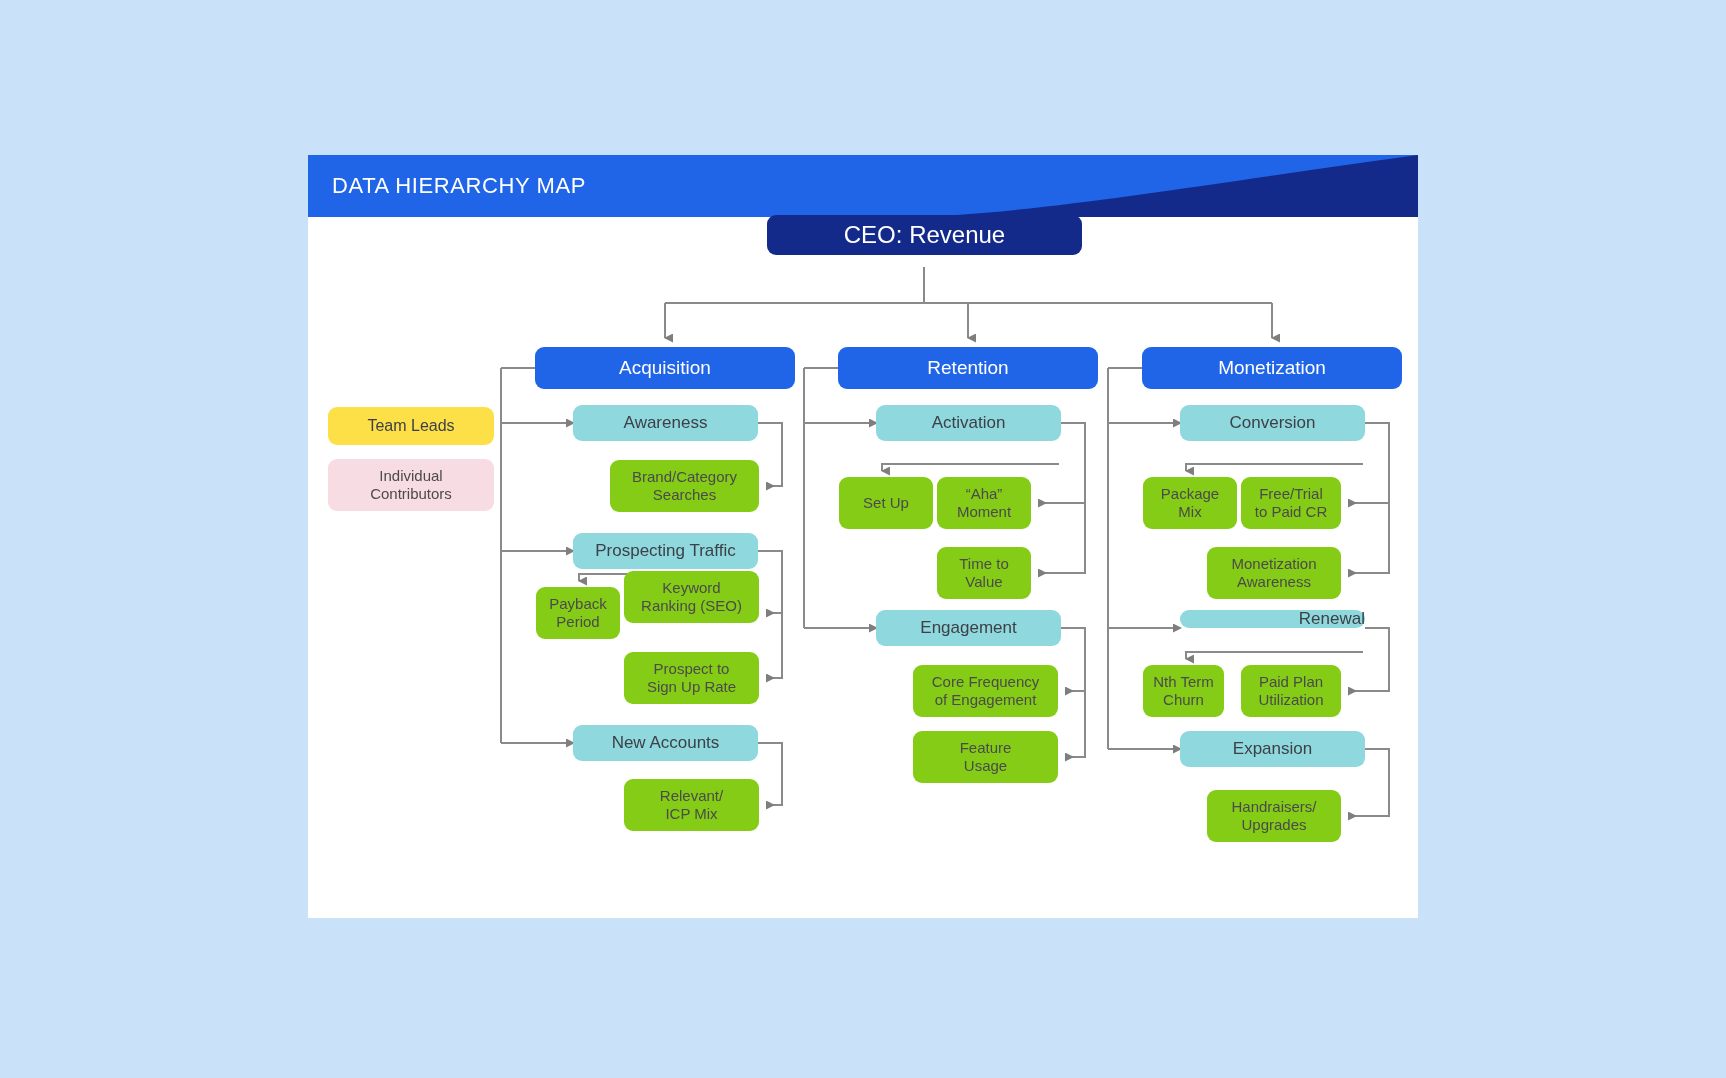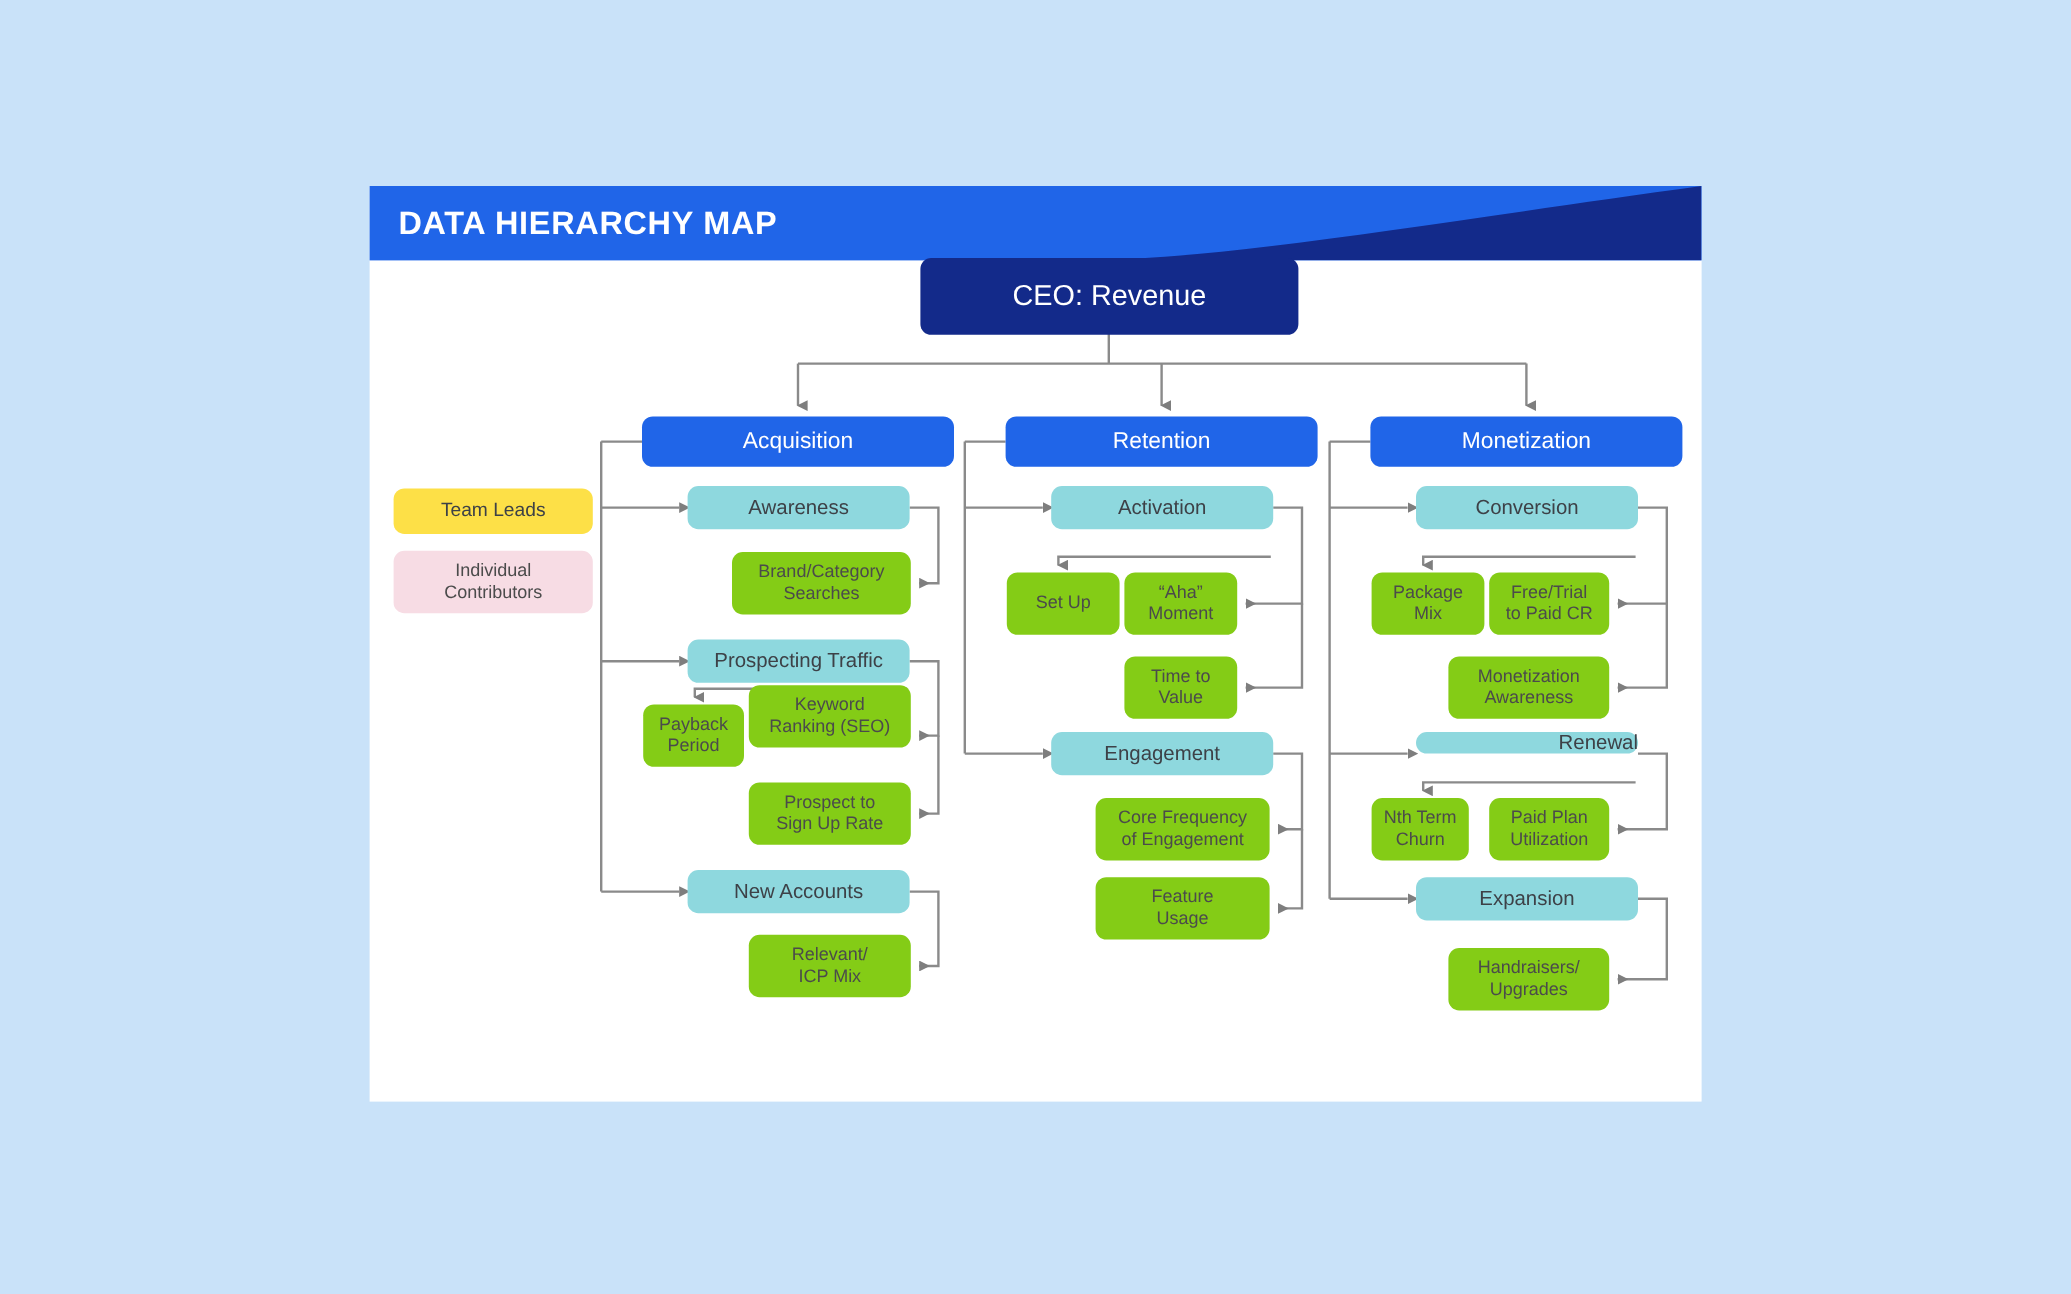--- a/index.html
+++ b/index.html
@@ -18,21 +18,21 @@
   }
   .header{
     position:absolute;left:0;top:0;width:1110px;height:62px;
     background:#2065e8;overflow:hidden;
   }
   .header-curve{
     position:absolute;right:0;top:0;width:520px;height:62px;
   }
   .header-title{
     position:absolute;left:24px;top:0;height:62px;line-height:62px;
-    color:#ffffff;font-size:27px;font-weight:bold;letter-spacing:0.6px;
+    color:#ffffff;font-size:22px;font-weight:normal;letter-spacing:0.6px;
     white-space:nowrap;
   }
 
   
   #links{position:absolute;left:0;top:0;width:1110px;height:763px;pointer-events:none;}
 
   
   .node{
     position:absolute;box-sizing:border-box;
     display:flex;align-items:center;justify-content:center;text-align:center;
@@ -104,21 +104,21 @@
           <path d="M800,594 L865,594" marker-end="url(#ah-r)"></path>
           <path d="M1057,268 L1081,268 L1081,348 L1040,348" marker-end="url(#ah-l)"></path>
           <path d="M1055,309 L878,309 L878,316" marker-end="url(#ah-d)"></path>
           <path d="M1081,348 L1081,418 L1040,418" marker-end="url(#ah-l)"></path>
           <path d="M1057,473 L1081,473 L1081,536 L1040,536" marker-end="url(#ah-l)"></path>
           <path d="M1055,497 L878,497 L878,504" marker-end="url(#ah-d)"></path>
           <path d="M1057,594 L1081,594 L1081,661 L1040,661" marker-end="url(#ah-l)"></path>
         </g>
     </svg>
 
-    <div class="node n-root" style="left:459px;top:60px;width:315px;height:64px;">
+    <div class="node n-root" style="left:459px;top:60px;width:315px;height:40px;">
       <span>CEO: Revenue</span>
     </div>
 
     <div class="node n-legend2" style="left:20px;top:252px;width:166px;height:38px;">
       <span class="ml">Team Leads</span>
     </div>
     <div class="node n-legend3" style="left:20px;top:304px;width:166px;height:52px;">
       <span class="ml">Individual<br>Contributors</span>
     </div>
 

